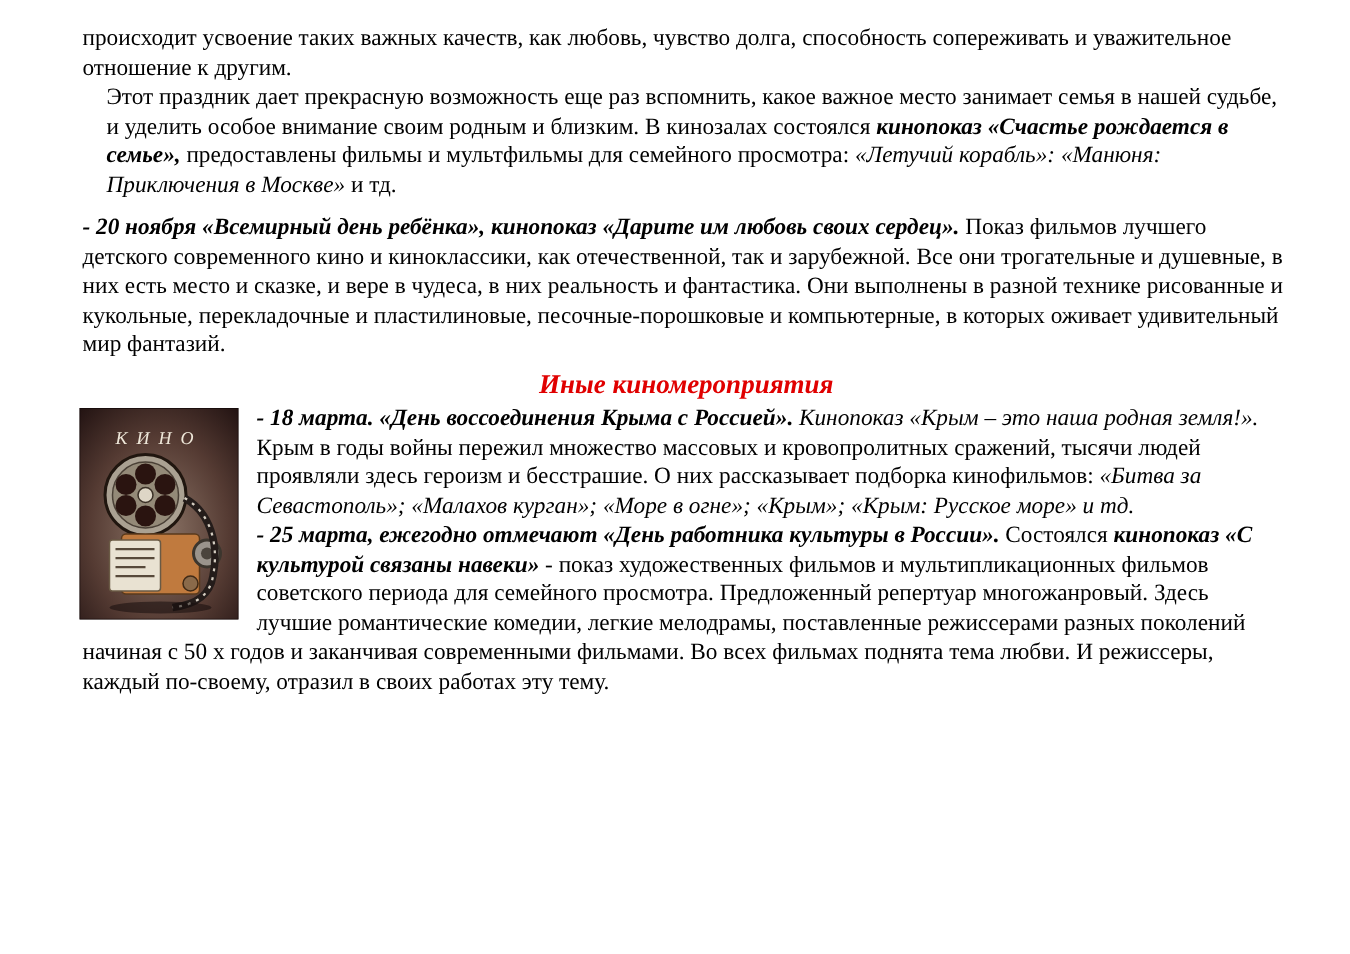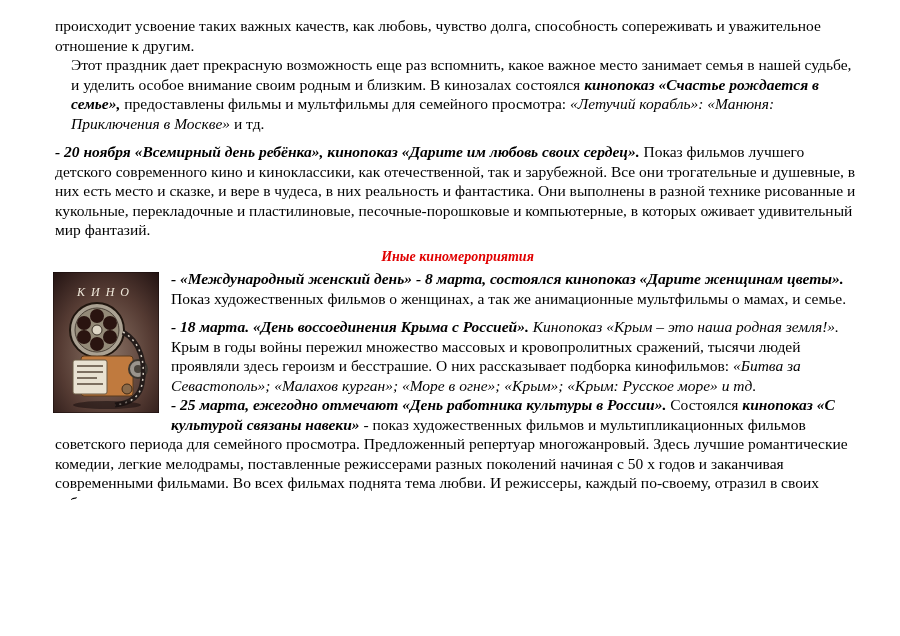--- a/index.html
+++ b/index.html
@@ -20,21 +20,21 @@
     line-height: 19.5px;
     color: #000000;
   }
   .para { margin: 0; }
   .para.mb-sm  { margin-bottom: 3px; }
   .para.mb-md  { margin-bottom: 9px; margin-left: 16px; }
   .indent-sm { text-indent: 7px; }
   .heading {
     margin: 7px 0 3px 0;
     text-align: center;
-    font-size: 14px;
+    font-size: 18px;
     font-weight: bold;
     font-style: italic;
   }
   .poster {
     float: left;
     width: 106px;
     height: 141px;
     margin: 3px 12px 2px -2px;
     font-style: italic;
   }
@@ -98,21 +98,20 @@
           <circle cx="74" cy="117" r="5" fill="#8a6a4a" stroke="#402a16"></circle>
         </g>
         <g>
           <path d="M70,60 C88,70 93,92 89,112 C87,124 79,131 62,133" fill="none" stroke="#241c1a" stroke-width="5"></path>
           <path d="M70,60 C88,70 93,92 89,112 C87,124 79,131 62,133" fill="none" stroke="#d5cec2" stroke-width="1.5" stroke-dasharray="2 4"></path>
         </g>
         <ellipse cx="54" cy="133" rx="34" ry="4" fill="#160c0c" opacity="0.55"></ellipse>
       </svg>
     </div>
 
-    <p class="para mb-md"><span style="font-weight: bold; font-style: italic;">- «Международный женский день» -  8  марта, состоялся    кинопоказ «Дарите женщинам цветы».</span><span> Показ  художественных фильмов о женщинах, а так же анимационные мультфильмы о мамах, и  семье.</span></p>
 
     <p class="para"><span style="font-weight: bold; font-style: italic;">- 18  марта. «День воссоединения Крыма с Россией».</span><span style="font-style: italic;"> Кинопоказ  «Крым – это наша родная земля!».</span><span> Крым в годы войны пережил множество массовых и кровопролитных сражений, тысячи людей проявляли здесь героизм и бесстрашие. О них рассказывает подборка кинофильмов: </span><span style="font-style: italic;">«Битва за Севастополь»; «Малахов курган»; «Море в огне»; «Крым»; «Крым: Русское море» и тд.</span></p>
 
     <p class="para"><span style="font-weight: bold; font-style: italic;">- 25  марта, ежегодно  отмечают «День работника культуры в России».</span><span>  Состоялся </span><span style="font-weight: bold; font-style: italic;">кинопоказ «С культурой связаны навеки»</span><span> - показ художественных фильмов  и мультипликационных фильмов советского периода для семейного просмотра. Предложенный репертуар многожанровый. Здесь лучшие романтические комедии, легкие мелодрамы, поставленные режиссерами разных поколений начиная с 50 х  годов и заканчивая современными фильмами. Во всех фильмах поднята тема любви. И режиссеры, каждый по-своему, отразил в своих работах эту тему.</span></p>
 
 
 
   </div>
 </div>
 

